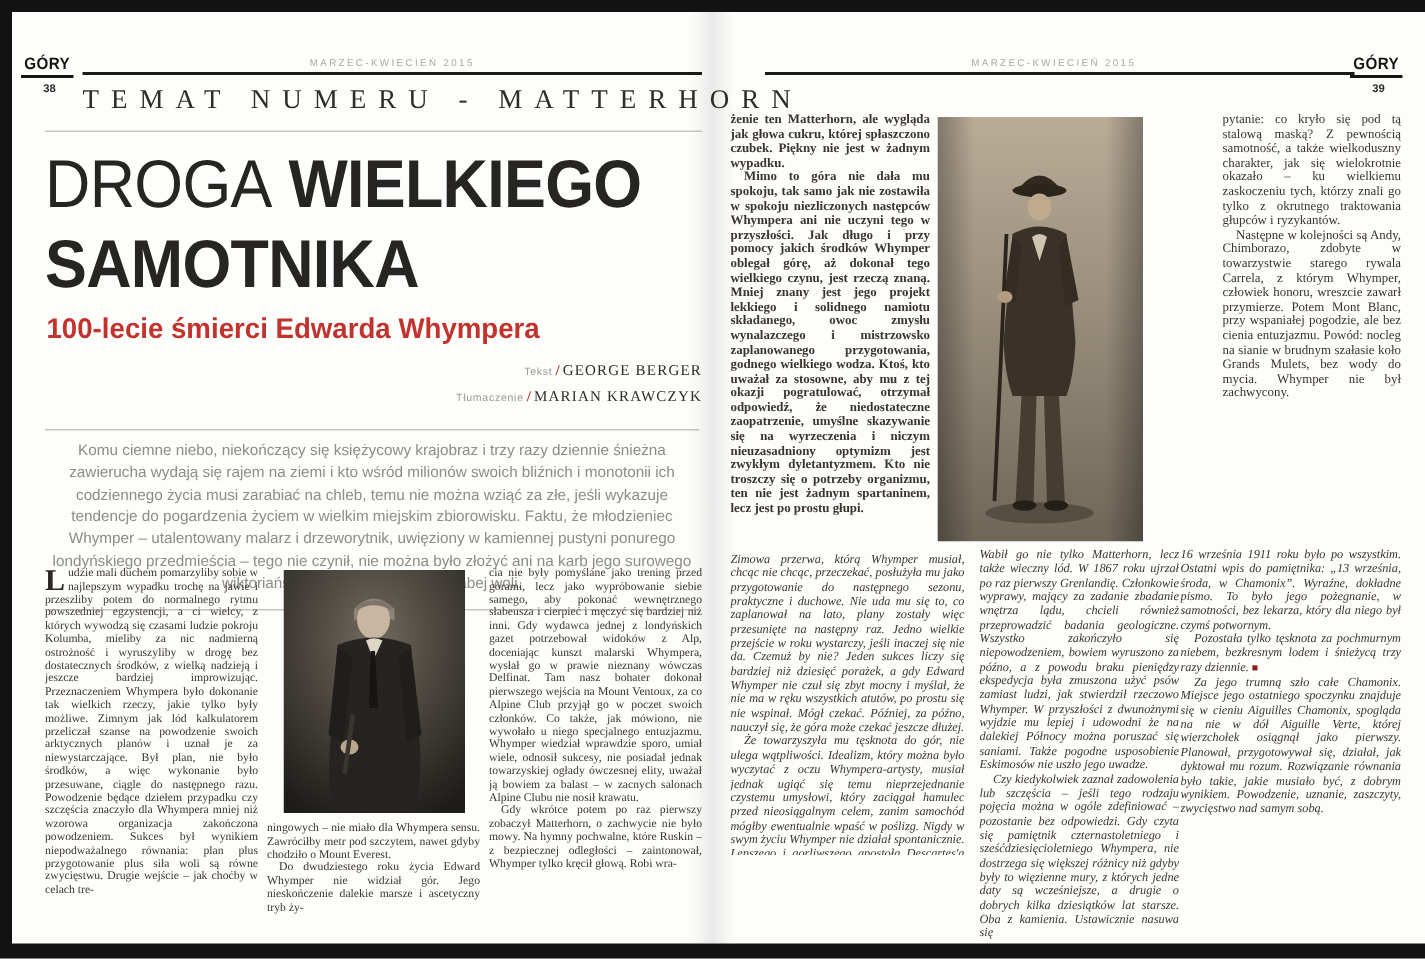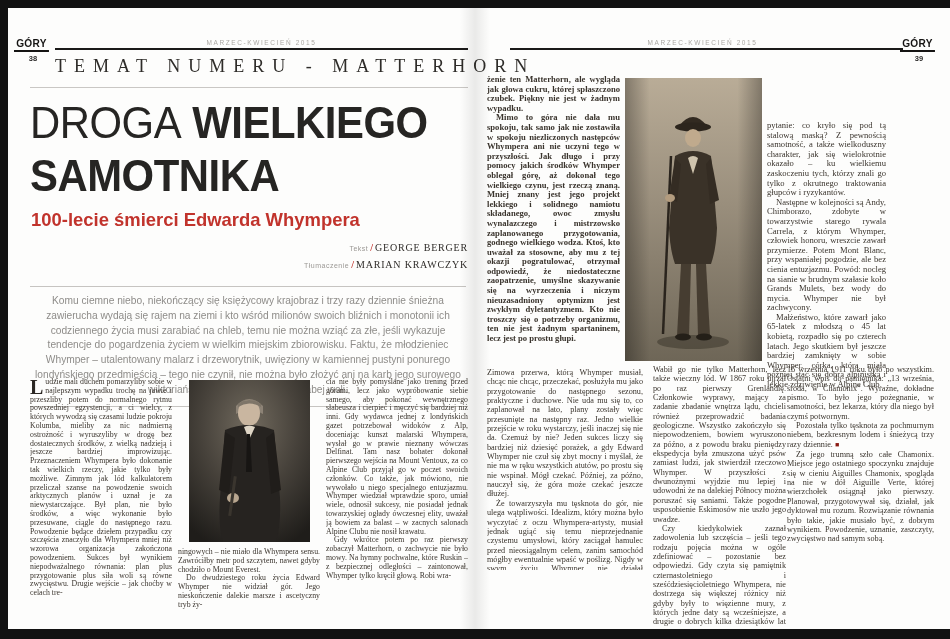--- a/index.html
+++ b/index.html
@@ -69,21 +69,21 @@
 
   
   .bodycols{display:flex;gap:6px;}
   .col{flex:1;overflow:hidden;}
   .btxt{font-size:7.8px;line-height:8.8px;color:#3a342d;text-align:justify;}
   .btxt p{margin:0;}
   .btxt p + p{text-indent:8px;}
   .rtxt{font-size:8.6px;line-height:9.6px;color:#3a342d;text-align:justify;overflow:hidden;}
   .rtxt p{margin:0;}
   .rtxt p + p{text-indent:9px;}
-  .rtxt2{font-size:8.2px;line-height:9.35px;color:#3a342d;text-align:justify;overflow:hidden;}
+  .rtxt2{font-size:8.2px;line-height:9.35px;color:#3a342d;text-align:justify;overflow:hidden;font-style:italic;}
   .rtxt2 p{margin:0;}
   .rtxt2 p + p{text-indent:9px;}
   .dropcap::first-letter{
     float:left;font-size:20px;line-height:16px;font-weight:bold;
     padding:1px 2px 0 0;color:#2b2723;
   }
   .endmark{color:#8a1a12;font-size:7px;}
 
   .photo{display:block;}
 </style>
@@ -198,24 +198,23 @@
       <path d="M50 80 L44 120 L52 124 L56 86 Z" fill="#342c23"></path>
       <path d="M86 80 L94 122 L85 126 L81 86 Z" fill="#342c23"></path>
       <path d="M63 80 L68 96 L73 80 Q68 76 63 80 Z" fill="#cfc4ae"></path>
       <path d="M56 186 L52 258 L64 258 L66 186 Z" fill="#463d31"></path>
       <path d="M71 186 L73 258 L85 258 L81 186 Z" fill="#463d31"></path>
       <ellipse cx="58" cy="259" rx="8" ry="3.5" fill="#241f18"></ellipse>
       <ellipse cx="79" cy="259" rx="8" ry="3.5" fill="#241f18"></ellipse>
       <ellipse cx="45" cy="120" rx="5" ry="4" fill="#b39c7f"></ellipse>
     </svg>
 
-    <div class="abs rtxt" style="left:759px;top:67px;width:119px;height:290px;margin-top:46px;">
+    <div class="abs rtxt" style="left:807px;top:67px;width:119px;height:290px;">
       <p>pytanie: co kryło się pod tą stalową maską? Z pewnością samotność, a także wielkoduszny charakter, jak się wielokrotnie okazało – ku wielkiemu zaskoczeniu tych, którzy znali go tylko z okrutnego traktowania głupców i ryzykantów.</p>
       <p>Następne w kolejności są Andy, Chimborazo, zdobyte w towarzystwie starego rywala Carrela, z którym Whymper, człowiek honoru, wreszcie zawarł przymierze. Potem Mont Blanc, przy wspaniałej pogodzie, ale bez cienia entuzjazmu. Powód: nocleg na sianie w brudnym szałasie koło Grands Mulets, bez wody do mycia. Whymper nie był zachwycony.</p>
-      <p>Małżeństwo, które zawarł jako 65-latek z młodszą o 45 lat kobietą, rozpadło się po czterech latach. Jego skutkiem był jeszcze bardziej zamknięty w sobie Whymper, córka, która miała później stać się dobrą alpinistką i lekkie zdziwienie w Alpine Club.</p>
     </div>
 
     <div class="abs rtxt2" style="left:479px;top:360px;width:156px;height:202px;">
       <p>Zimowa przerwa, którą Whymper musiał, chcąc nie chcąc, przeczekać, posłużyła mu jako przygotowanie do następnego sezonu, praktyczne i duchowe. Nie uda mu się to, co zaplanował na lato, plany zostały więc przesunięte na następny raz. Jedno wielkie przejście w roku wystarczy, jeśli inaczej się nie da. Czemuż by nie? Jeden sukces liczy się bardziej niż dziesięć porażek, a gdy Edward Whymper nie czuł się zbyt mocny i myślał, że nie ma w ręku wszystkich atutów, po prostu się nie wspinał. Mógł czekać. Później, za późno, nauczył się, że góra może czekać jeszcze dłużej.</p>
       <p>Że towarzyszyła mu tęsknota do gór, nie ulega wątpliwości. Idealizm, który można było wyczytać z oczu Whympera-artysty, musiał jednak ugiąć się temu nieprzejednanie czystemu umysłowi, który zaciągał hamulec przed nieosiągalnym celem, zanim samochód mógłby ewentualnie wpaść w poślizg. Nigdy w swym życiu Whymper nie działał spontanicznie. Lepszego i gorliwszego apostoła Descartes'a wśród alpinistów z pewnością nie było.</p>
     </div>
 
     <div class="abs rtxt2" style="left:645px;top:357px;width:133px;height:262px;">
       <p>Wabił go nie tylko Matterhorn, lecz także wieczny lód. W 1867 roku ujrzał po raz pierwszy Grenlandię. Członkowie wyprawy, mający za zadanie zbadanie wnętrza lądu, chcieli również przeprowadzić badania geologiczne. Wszystko zakończyło się niepowodzeniem, bowiem wyruszono za późno, a z powodu braku pieniędzy ekspedycja była zmuszona użyć psów zamiast ludzi, jak stwierdził rzeczowo Whymper. W przyszłości z dwunożnymi wyjdzie mu lepiej i udowodni że na dalekiej Północy można poruszać się saniami. Także pogodne usposobienie Eskimosów nie uszło jego uwadze.</p>
       <p>Czy kiedykolwiek zaznał zadowolenia lub szczęścia – jeśli tego rodzaju pojęcia można w ogóle zdefiniować – pozostanie bez odpowiedzi. Gdy czyta się pamiętnik czternastoletniego i sześćdziesięcioletniego Whympera, nie dostrzega się większej różnicy niż gdyby były to więzienne mury, z których jedne daty są wcześniejsze, a drugie o dobrych kilka dziesiątków lat starsze. Oba z kamienia. Ustawicznie nasuwa się</p>

